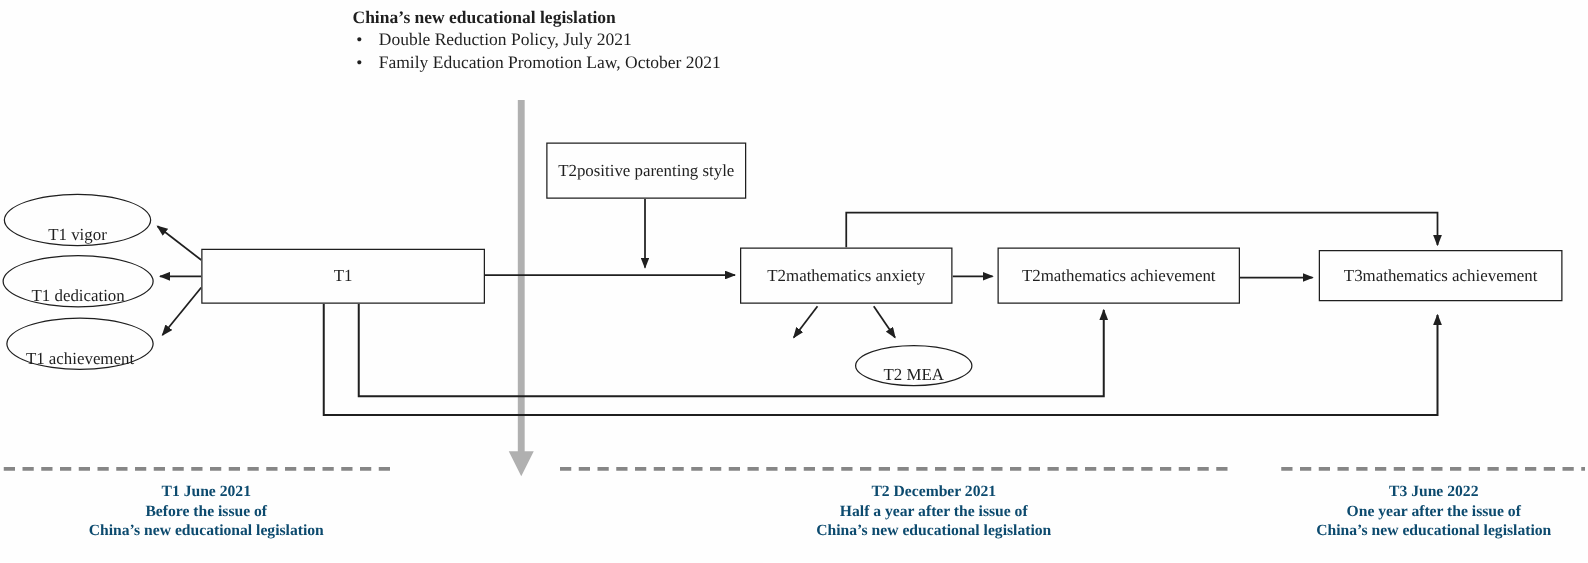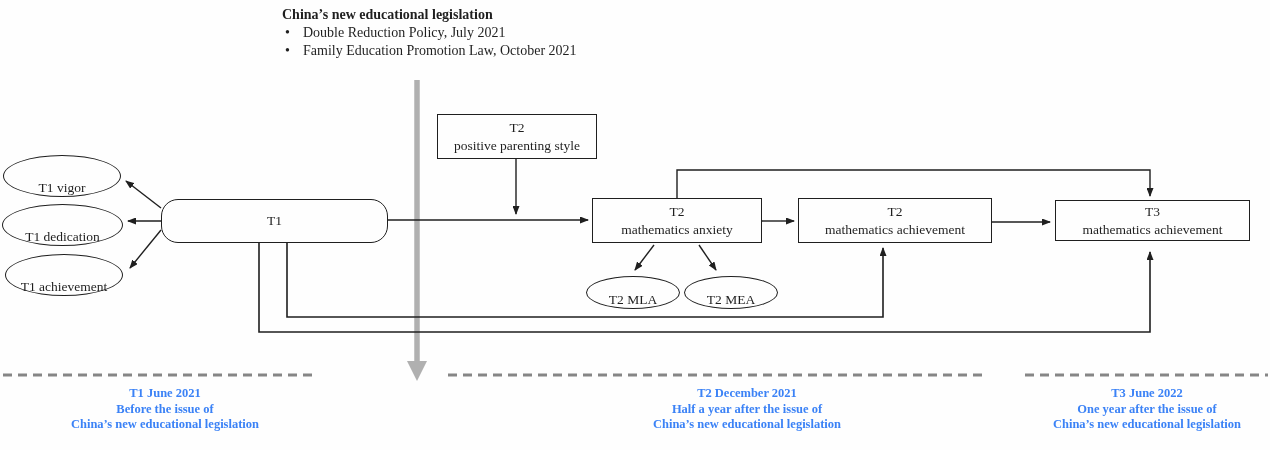--- a/index.html
+++ b/index.html
@@ -12,21 +12,21 @@
     color: #1f1f1f;
     overflow: hidden;
     padding-left: 40px;
   }
   svg.lines { position: absolute; left: 0; top: 0; z-index: 1; }
   .node { position: absolute; z-index: 2; box-sizing: border-box; }
   .box {
     border: 1.5px solid #1f1f1f;
     background: #fefefe;
     display: flex;
-    flex-direction: column;
+    flex-direction: row;
     align-items: center;
     justify-content: center;
     text-align: center;
     font-size: 13.5px;
     line-height: 1.32;
   }
   .ellipse {
     border: 1.5px solid #1f1f1f;
     border-radius: 50%;
     background: #fefefe;
@@ -41,21 +41,21 @@
   .bullet-row { display: flex; font-size: 14px; line-height: 18px; }
   .bullet-glyph { width: 21px; padding-left: 3px; box-sizing: border-box; }
   .tlabel {
     position: absolute;
     top: 386px;
     width: 330px;
     text-align: center;
     font-weight: bold;
     font-size: 12.5px;
     line-height: 15.5px;
-    color: #3b82f6;
+    color: #0c4a6e;
     z-index: 2;
   }
 </style>
 </head>
 <body>
 
 <div class="canvas">
 
   <svg class="lines" width="1270" height="450" viewBox="0 0 1270 450">
     <defs>
@@ -97,21 +97,21 @@
     <div class="bullet-row">
       <span class="bullet-glyph">•</span>
       <span>Double Reduction Policy, July 2021</span>
     </div>
     <div class="bullet-row">
       <span class="bullet-glyph">•</span>
       <span>Family Education Promotion Law, October 2021</span>
     </div>
   </div>
 
-  <div class="node box" style="left:161px; top:199px; width:227px; height:44px;border-radius:17px;">
+  <div class="node box" style="left:161px; top:199px; width:227px; height:44px;">
     <div>T1</div>
   </div>
 
   <div class="node box" style="left:437px; top:114px; width:160px; height:45px;">
     <div>T2</div>
     <div>positive parenting style</div>
   </div>
 
   <div class="node box" style="left:592px; top:198px; width:170px; height:45px;">
     <div>T2</div>
@@ -130,23 +130,20 @@
 
   <div class="node ellipse" style="left:3px; top:155px; width:118px; height:42px;">
     <span>T1 vigor</span>
   </div>
   <div class="node ellipse" style="left:2px; top:204px; width:121px; height:42px;">
     <span>T1 dedication</span>
   </div>
   <div class="node ellipse" style="left:5px; top:254px; width:118px; height:42px;">
     <span>T1 achievement</span>
   </div>
-  <div class="node ellipse" style="left:586px; top:276px; width:94px; height:33px;">
-    <span>T2 MLA</span>
-  </div>
   <div class="node ellipse" style="left:684px; top:276px; width:94px; height:33px;">
     <span>T2 MEA</span>
   </div>
 
   <div class="tlabel" style="left:0px;">
     <div>T1 June 2021</div>
     <div>Before the issue of</div>
     <div>China’s new educational legislation</div>
   </div>
   <div class="tlabel" style="left:582px;">

